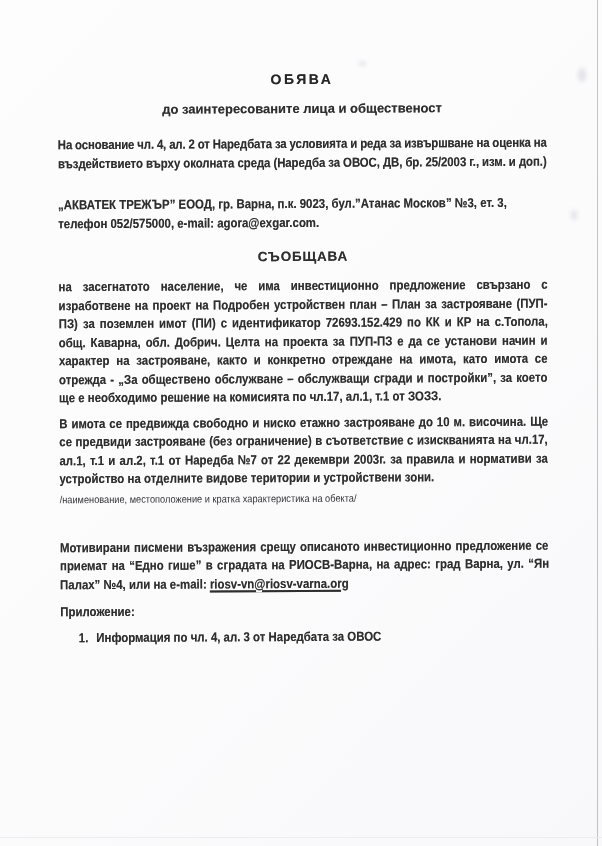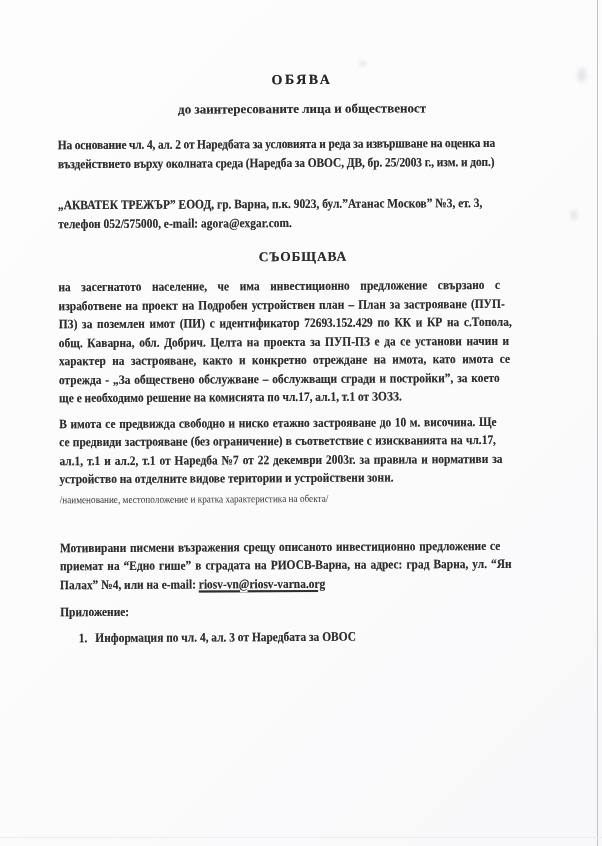--- a/index.html
+++ b/index.html
@@ -7,21 +7,20 @@
     width: 602px; height: 846px;
     background: #ffffff;
     font-family: "Liberation Sans", sans-serif;
   }
   .page {
     position: relative;
     width: 602px; height: 846px;
     background: linear-gradient(135deg, #fdfdfe 0%, #fbfbfc 55%, #f8f8fa 100%);
     overflow: hidden;
     color: #2e2e2e;
-    font-family: Liberation Serif, serif;
   }
   .content {
     position: absolute;
     left: 57px; top: 0;
     width: 489px;
     transform: rotate(-0.3deg);
     transform-origin: 50% 0;
   }
   .h1 {
     margin-top: 72px;

